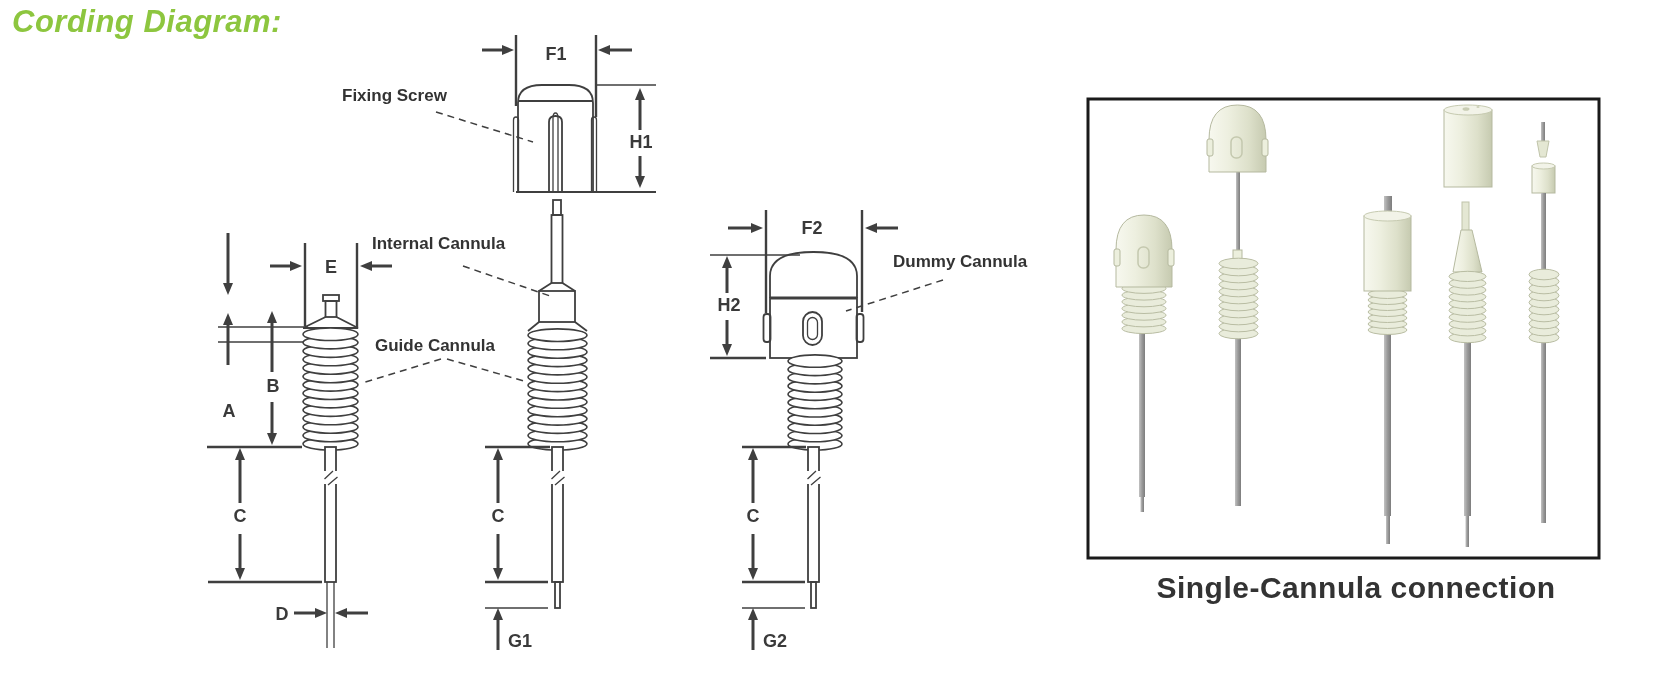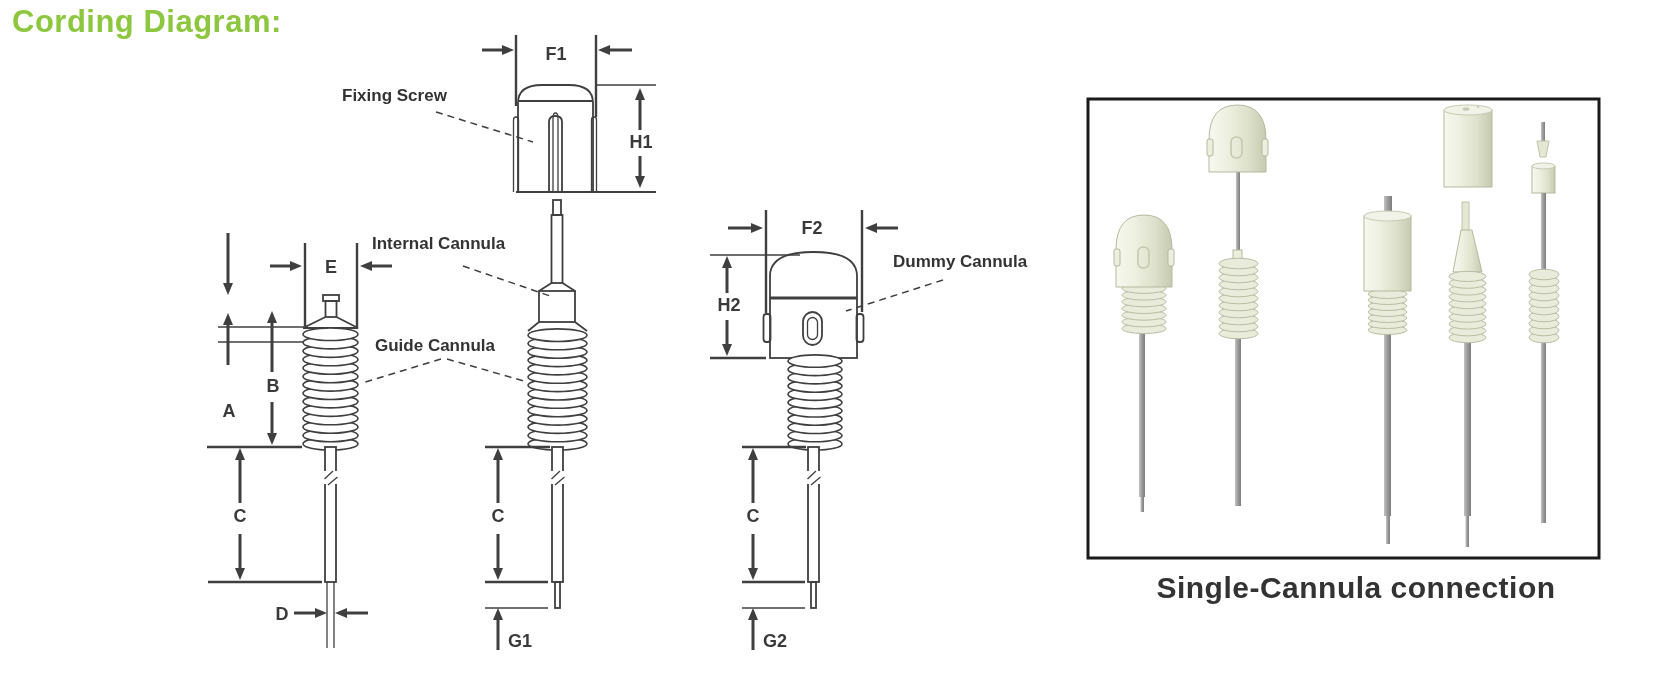--- a/index.html
+++ b/index.html
@@ -1,19 +1,19 @@
 <!DOCTYPE html>
 <html><head>
 <meta charset="utf-8">
 <style>
   html,body{margin:0;padding:0;background:#ffffff;}
   .stage{position:relative;width:1660px;height:687px;background:#fff;overflow:hidden;
          font-family:"Liberation Sans",sans-serif;}
   .title{position:absolute;left:12px;top:4px;font-size:31px;font-weight:bold;
-         color:#8DC63F;letter-spacing:.5px;}
+         color:#8DC63F;letter-spacing:.5px;font-style:italic;}
   svg{position:absolute;left:0;top:0;}
   .ln{stroke:#3f3f3f;fill:none;stroke-width:1.8;}
   .dimline{stroke:#3f3f3f;fill:none;stroke-width:3;}
   .ext{stroke:#3f3f3f;fill:none;stroke-width:2.4;}
   .thin{stroke:#3f3f3f;fill:none;stroke-width:1.3;}
   .ah{fill:#3f3f3f;stroke:none;}
   .dash{stroke:#3f3f3f;fill:none;stroke-width:1.5;stroke-dasharray:7 5;}
   .dimT{font-family:"Liberation Sans",sans-serif;font-size:18px;font-weight:bold;fill:#3a3a3a;}
   .partT{font-family:"Liberation Sans",sans-serif;font-size:17px;font-weight:bold;fill:#333;}
   .capT{font-family:"Liberation Sans",sans-serif;font-size:30px;font-weight:bold;fill:#333;letter-spacing:.5px;}

